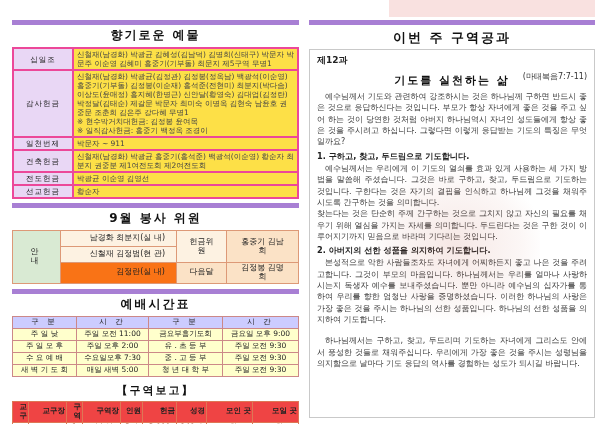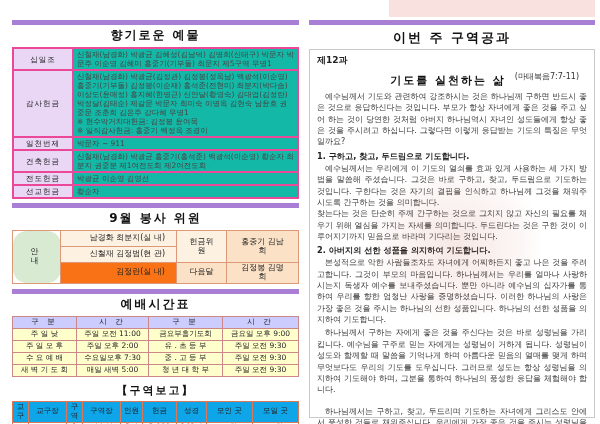--- a/index.html
+++ b/index.html
@@ -25,55 +25,55 @@
 
   
   .offerings td{
     border:2px solid #ec4899;font-size:7.5px;line-height:1.2;
     padding:1px 3px;vertical-align:middle;
   }
   .offerings .lbl{
     width:52px;background:#e9d7f5;text-align:center;color:#222;
     letter-spacing:1px;
   }
-  .offerings .val{background:#14b8a6;color:#444;white-space:pre-line;}
+  .offerings .val{background:#fde047;color:#444;white-space:pre-line;}
 
   
   .committee td{
     border:1px solid #dd9977;font-size:8px;line-height:1.1;
     padding:1px 11px;text-align:center;height:13px;color:#222;
   }
-  .committee .green{background:#d9ead3;letter-spacing:4px;border-radius:14px;}
+  .committee .green{background:#d9ead3;letter-spacing:4px;}
   .committee .cream{background:#fdf2e2;text-align:right;}
   .committee .peach{background:#fbe2c6;}
   .committee .peach-r{background:#f97316;text-align:right;}
 
   
   .schedule td{
     border:1px solid #cc8888;font-size:7.5px;line-height:1.1;
     padding:1px 2px;text-align:center;height:9px;color:#222;
   }
   .schedule .hdr{background:#ccccff;letter-spacing:3px;}
   .schedule .body-cell{background:#ffffcc;}
 
   
   .report td{
     border:1px solid #dd7755;font-size:7.5px;line-height:1.1;
     padding:0 1px;text-align:center;height:10px;color:#a04028;
     word-break:break-all;
   }
-  .report .hd{background:#0ea5e9;color:#222;font-weight:normal;height:20px;}
+  .report .hd{background:#ef4444;color:#222;font-weight:bold;height:20px;text-align:right;}
 
   
   .lesson-box{
     border:1px solid #c9c9c9;margin-top:2px;padding:4px 7px 5px 7px;
     height:358px;position:relative;background:transparent;
   }
   .lesson-no{font-size:9px;font-weight:bold;color:#222;}
-  .lesson-head{position:relative;text-align:center;margin:2px 8px 3px 0;}
+  .lesson-head{position:relative;text-align:center;margin:2px 0 3px 0;}
   .lesson-head .main{font-size:11px;font-weight:bold;letter-spacing:2px;color:#111;}
   .lesson-head .ref{
     position:absolute;right:0;top:2px;font-size:8px;color:#333;font-weight:normal;
   }
   .lesson-box p{
     margin:0 0 2px 0;font-size:8px;line-height:1.42;color:#3a3a3a;
     white-space:pre-line;text-indent:8px;text-align:justify;
   }
   .sec-head{
     font-size:8.2px;font-weight:bold;color:#222;margin:3px 0 1px 0;
@@ -273,17 +273,16 @@
 
     <p>예수님께서 기도와 관련하여 강조하시는 것은 하나님께 구하면 반드시 좋은 것으로 응답하신다는 것입니다. 부모가 항상 자녀에게 좋은 것을 주고 싶어 하는 것이 당연한 것처럼 아버지 하나님역시 자녀인 성도들에게 항상 좋은 것을 주시려고 하십니다. 그렇다면 이렇게 응답받는 기도의 특징은 무엇일까요?</p>
 
     <div class="sec-head">1. 구하고, 찾고, 두드림으로 기도합니다.</div>
     <p>예수님께서는 우리에게 이 기도의 열쇠를 효과 있게 사용하는 세 가지 방법을 말씀해 주셨습니다. 그것은 바로 구하고, 찾고, 두드림으로 기도하는 것입니다. 구한다는 것은 자기의 결핍을 인식하고 하나님께 그것을 채워주시도록 간구하는 것을 의미합니다.
 찾는다는 것은 단순히 주께 간구하는 것으로 그치지 않고 자신의 필요를 채우기 위해 열심을 가지는 자세를 의미합니다. 두드린다는 것은 구한 것이 이루어지기까지 믿음으로 바라며 기다리는 것입니다.</p>
 
     <div class="sec-head">2. 아버지의 선한 성품을 의지하여 기도합니다.</div>
     <p>본성적으로 악한 사람들조차도 자녀에게 어찌하든지 좋고 나은 것을 주려고합니다. 그것이 부모의 마음입니다. 하나님께서는 우리를 얼마나 사랑하시는지 독생자 예수를 보내주셨습니다. 뿐만 아니라 예수님의 십자가를 통하여 우리를 향한 엄청난 사랑을 증명하셨습니다. 이러한 하나님의 사랑은 가장 좋은 것을 주시는 하나님의 선한 성품입니다. 하나님의 선한 성품을 의지하여 기도합니다.</p>
 
-    <p>하나님께서 구하는 자에게 좋은 것을 주신다는 것은 바로 성령님을 가리킵니다. 예수님을 구주로 믿는 자에게는 성령님이 거하게 됩니다. 성령님이 성도와 함께할 때 말씀을 기억나게 하며 아름다운 믿음의 열매를 맺게 하며 무엇보다도 우리의 기도를 도우십니다. 그러므로 성도는 항상 성령님을 의지하여 기도해야 하며, 그분을 통하여 하나님의 풍성한 응답을 체험해야 합니다.</p>
 
     <p class="closing">하나님께서는 구하고, 찾고, 두드리며 기도하는 자녀에게 그리스도 안에서 풍성한 것들로 채워주십니다. 우리에게 가장 좋은 것을 주시는 성령님을 의지함으로 날마다 기도 응답의 역사를 경험하는 성도가 되시길 바랍니다.</p>
   </div>
 </div>
 
 </body></html>

